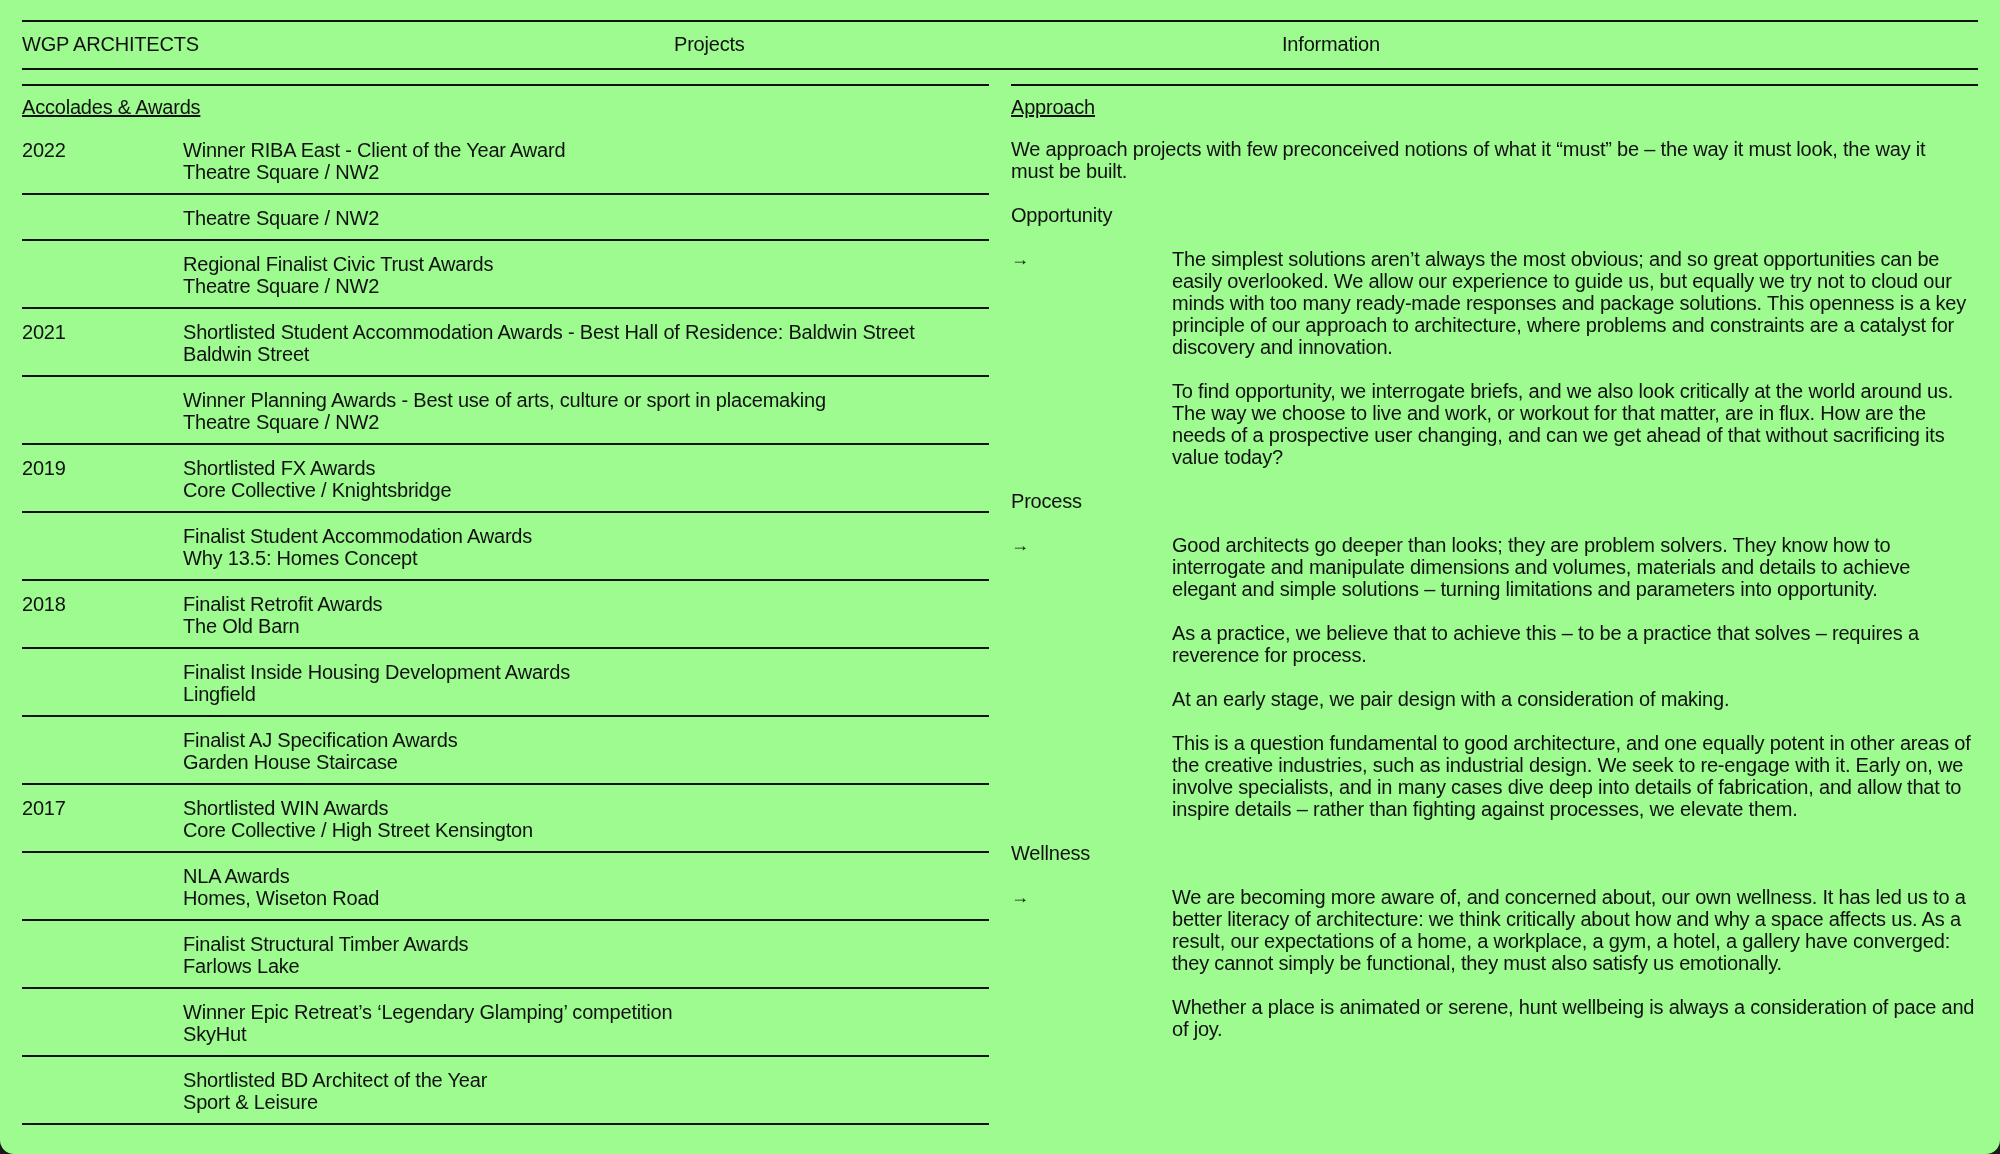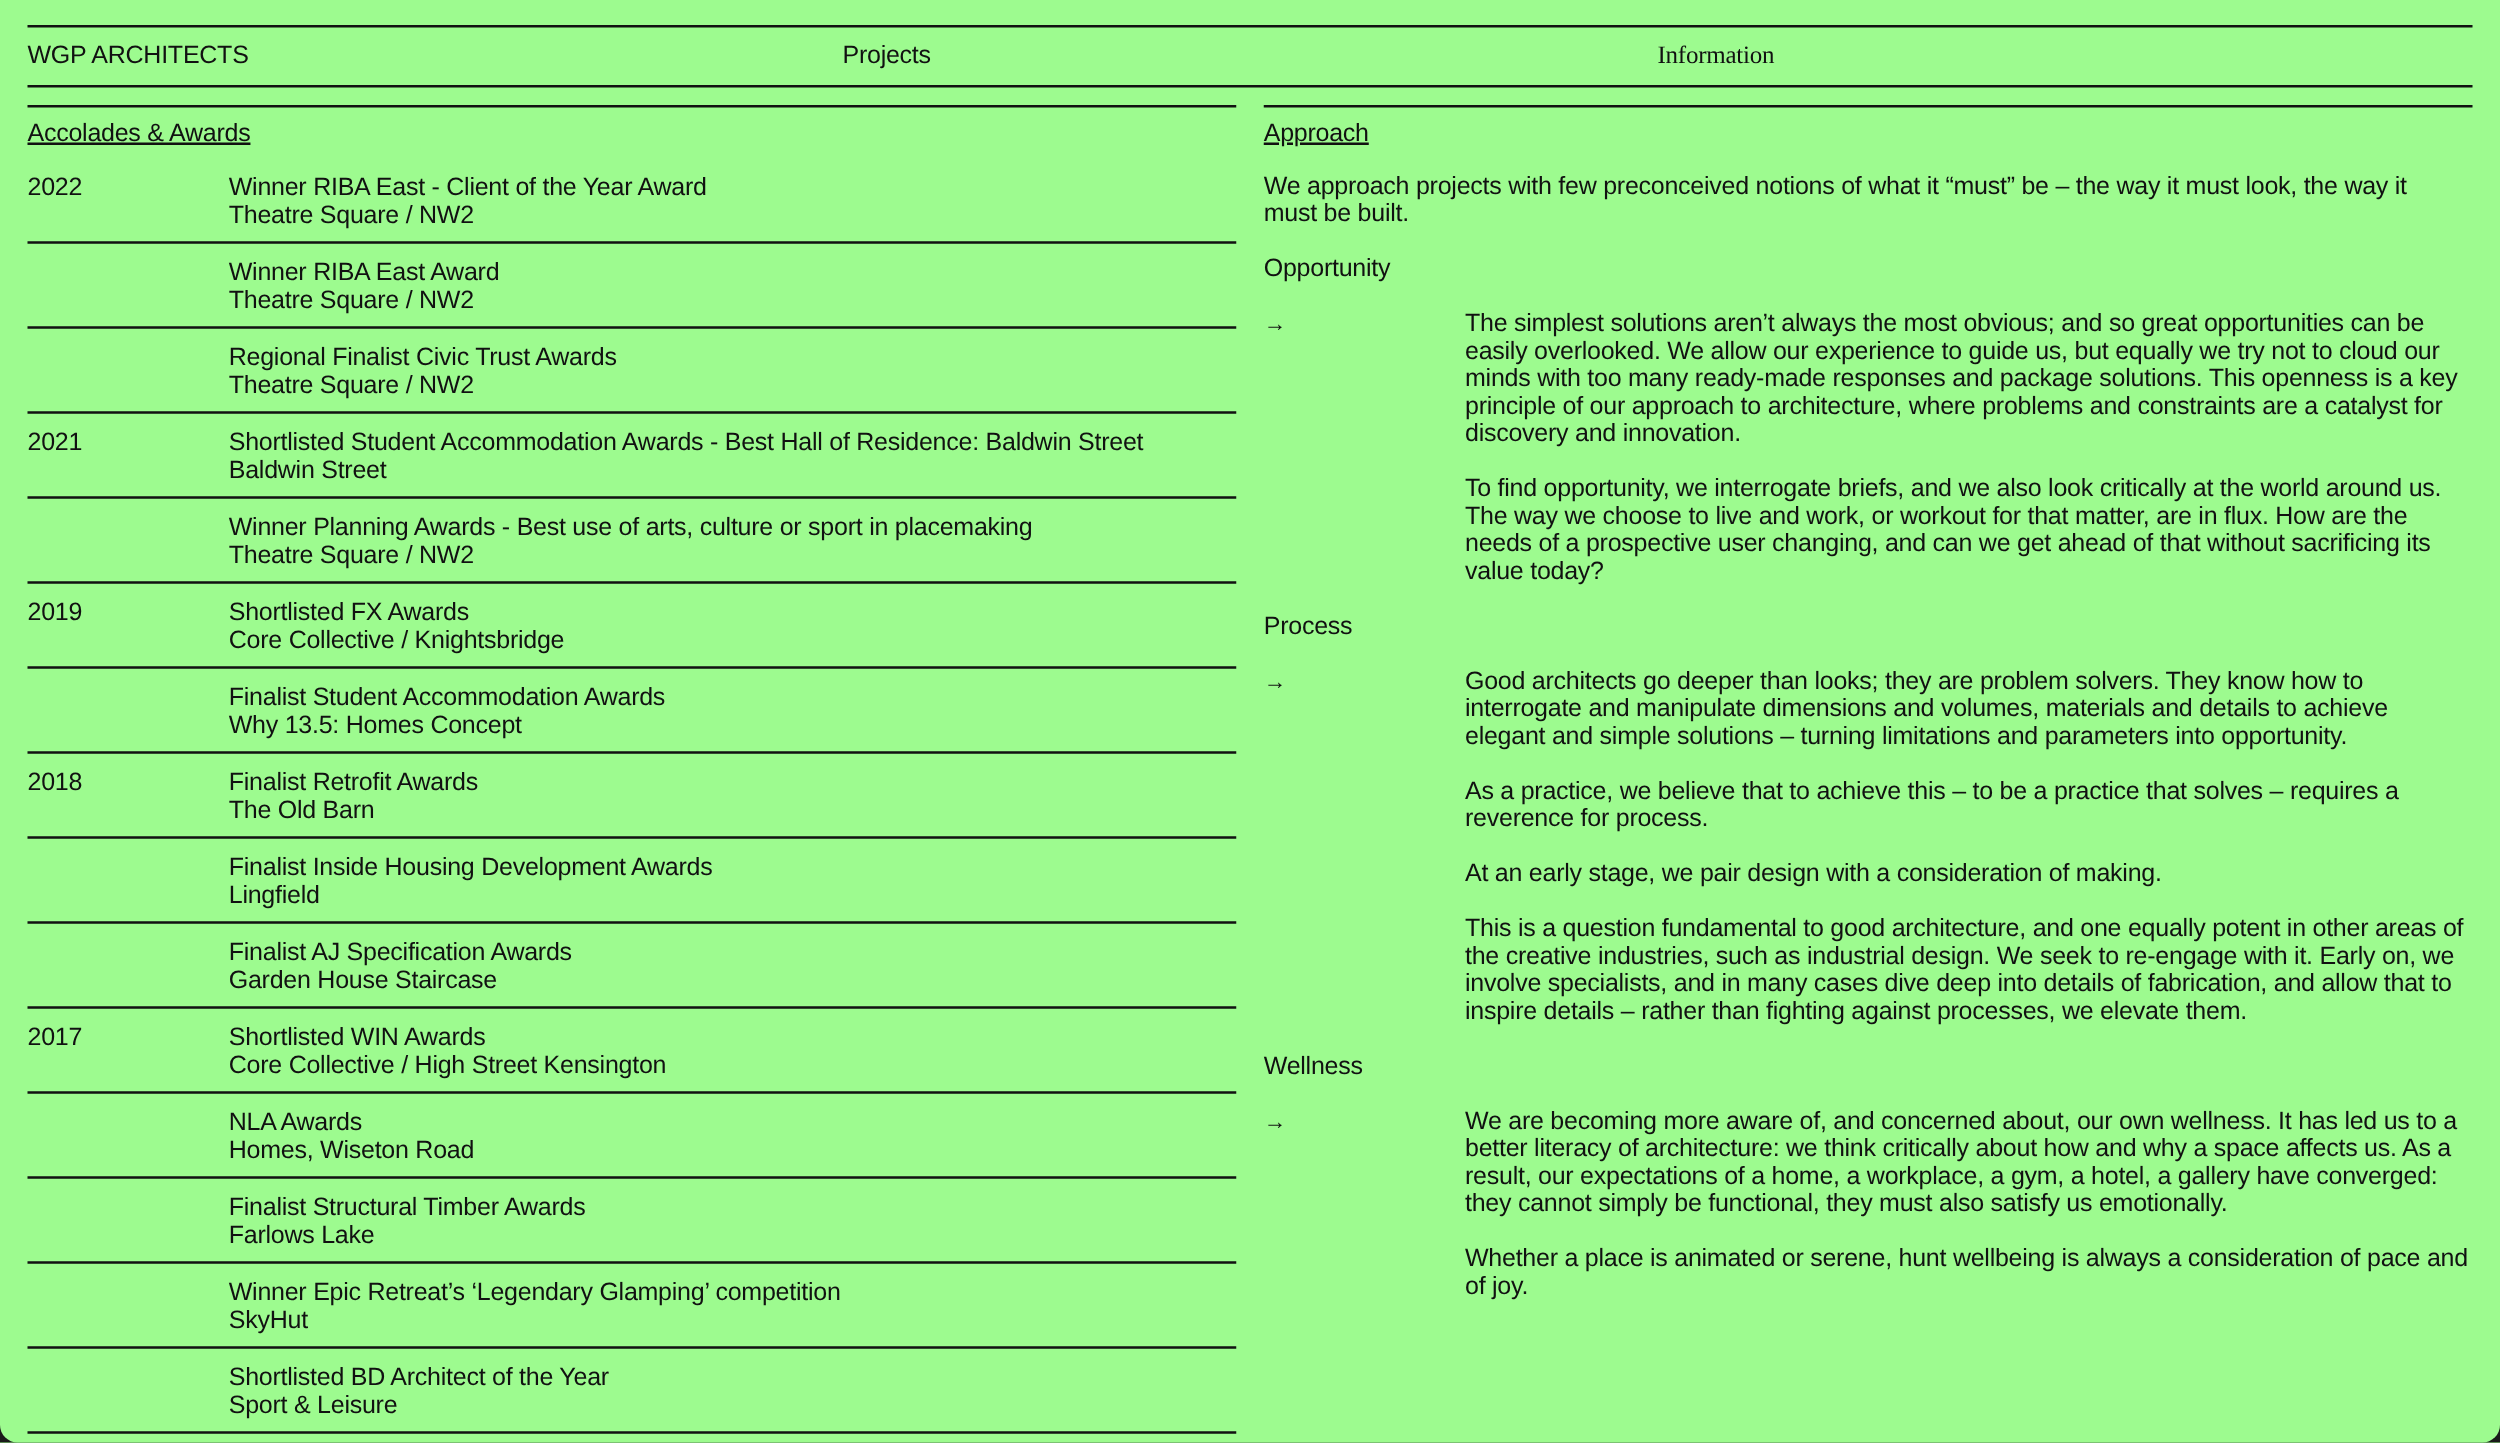--- a/index.html
+++ b/index.html
@@ -15,21 +15,21 @@
     border-radius: 0 0 14px 14px;
     overflow: hidden;
   }
   .topbar {
     position: absolute; left: 22px; right: 22px; top: 20px; height: 46px;
     border-top: 2px solid #111; border-bottom: 2px solid #111;
     font-size: 20px; letter-spacing: -0.2px;
   }
   .topbar .brand { position: absolute; left: 0; top: 11px; }
   .topbar .nav-projects { position: absolute; left: 652px; top: 11px; cursor: pointer; }
-  .topbar .nav-info { position: absolute; left: 1304px; top: 11px; cursor: pointer; font-family: Liberation Serif, serif; }
+  .topbar .nav-info { position: absolute; left: 1260px; top: 11px; cursor: pointer; }
   .col-left {
     position: absolute; left: 22px; top: 84px; width: 967px;
     border-top: 2px solid #111;
     font-size: 20px; line-height: 22px; letter-spacing: -0.2px;
   }
   .col-right {
     position: absolute; left: 1011px; top: 84px; width: 967px;
     border-top: 2px solid #111;
     font-size: 20px; line-height: 22px; letter-spacing: -0.2px;
   }
@@ -62,21 +62,20 @@
   <div class="col-left">
     <div class="section-title">Accolades &amp; Awards</div>
     <div class="awards" id="awards-list">
         <div class="award">
           <span class="year">2022</span>
           <span class="title">Winner RIBA East - Client of the Year Award</span>
           <span class="project">Theatre Square / NW2</span>
         </div>
         <div class="award">
           <span class="year"></span>
-          <span class="title">Winner RIBA East Award</span>
           <span class="project">Theatre Square / NW2</span>
         </div>
         <div class="award">
           <span class="year"></span>
           <span class="title">Regional Finalist Civic Trust Awards</span>
           <span class="project">Theatre Square / NW2</span>
         </div>
         <div class="award">
           <span class="year">2021</span>
           <span class="title">Shortlisted Student Accommodation Awards - Best Hall of Residence: Baldwin Street</span>

